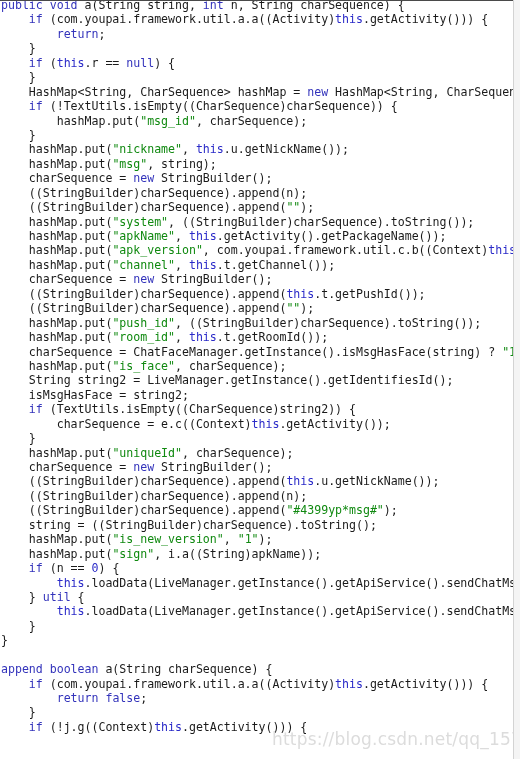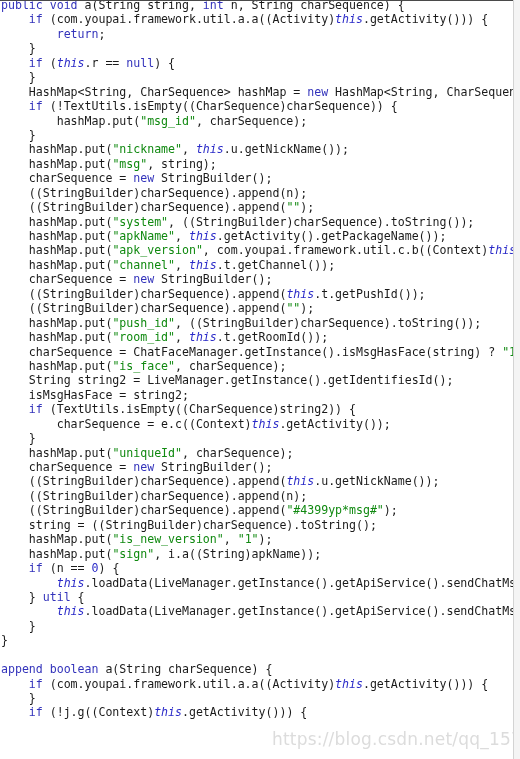--- a/index.html
+++ b/index.html
@@ -64,21 +64,21 @@
     font-size: 11.6px;
     font-family: "DejaVu Sans Mono", "Liberation Mono", monospace;
     color: #1a1a1a;
     white-space: pre;
     letter-spacing: -0.02px;
     padding-left: 1px;
   }
 
   
   .tok-kw   { color: #3333bb; }
-  .tok-this { color: #2a2ac8; font-style: italic; }
+  .tok-this { color: #2a2ac8; }
   .tok-str  { color: #108910; }
   .tok-num  { color: #2a2ac8; }
   .tok-pln  { color: #1a1a1a; }
 
   #watermark {
     position: absolute;
     left: 272px;
     top: 729px;
     font-family: "DejaVu Sans", "Liberation Sans", sans-serif;
     font-size: 17px;
@@ -140,20 +140,21 @@
       <div class="code-line"><span class="tok-pln">    hashMap.put(</span><span class="tok-str">"sign"</span><span class="tok-pln">, i.a((String)apkName));</span></div>
       <div class="code-line"><span class="tok-pln">    </span><span class="tok-kw">if</span><span class="tok-pln"> (n == </span><span class="tok-num">0</span><span class="tok-pln">) {</span></div>
       <div class="code-line"><span class="tok-pln">        </span><span class="tok-this">this</span><span class="tok-pln">.loadData(LiveManager.getInstance().getApiService().sendChatMsg(</span></div>
       <div class="code-line"><span class="tok-pln">    } </span><span class="tok-kw">util</span><span class="tok-pln"> {</span></div>
       <div class="code-line"><span class="tok-pln">        </span><span class="tok-this">this</span><span class="tok-pln">.loadData(LiveManager.getInstance().getApiService().sendChatMsg(</span></div>
       <div class="code-line"><span class="tok-pln">    }</span></div>
       <div class="code-line"><span class="tok-pln">}</span></div>
       <div class="code-line"><span class="tok-pln"></span></div>
       <div class="code-line"><span class="tok-kw">append boolean</span><span class="tok-pln"> a(String charSequence) {</span></div>
       <div class="code-line"><span class="tok-pln">    </span><span class="tok-kw">if</span><span class="tok-pln"> (com.youpai.framework.util.a.a((Activity)</span><span class="tok-this">this</span><span class="tok-pln">.getActivity())) {</span></div>
+      <div class="code-line"><span class="tok-pln">        </span><span class="tok-kw">return</span><span class="tok-pln"> </span><span class="tok-kw">false</span><span class="tok-pln">;</span></div>
       <div class="code-line"><span class="tok-pln">    }</span></div>
       <div class="code-line"><span class="tok-pln">    </span><span class="tok-kw">if</span><span class="tok-pln"> (!j.g((Context)</span><span class="tok-this">this</span><span class="tok-pln">.getActivity())) {</span></div>
     </div>
 
   <div id="right-gutter"></div>
 
   <div id="watermark">https://blog.csdn.net/qq_15781179</div>
 
 </div>
 

